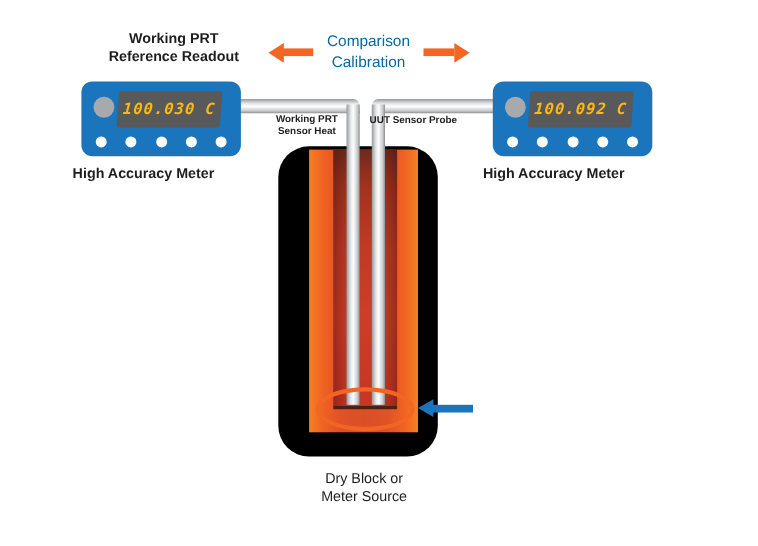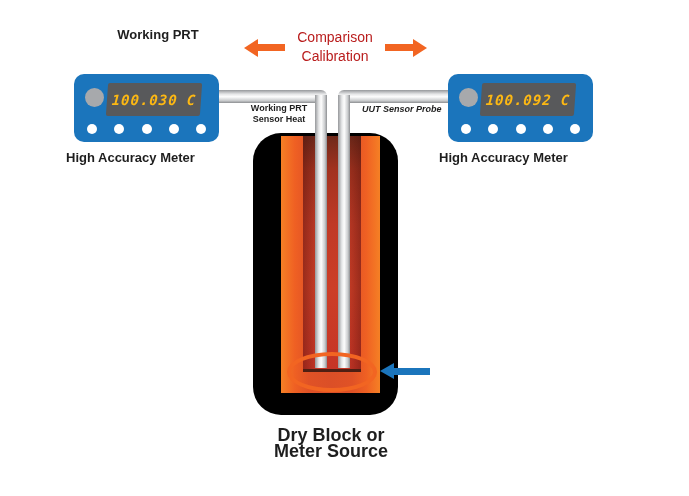--- a/index.html
+++ b/index.html
@@ -11,21 +11,21 @@
 
   
   .diagram-title{font-size:13px;font-weight:700;line-height:16px;text-align:center;}
   .left-title{left:68px;top:27px;width:180px;}
   .right-title{left:438px;top:41px;width:160px;}
 
   
   .comp-box{
     left:285px;top:25px;width:100px;height:44px;background:#ffffff;
     display:flex;flex-direction:column;justify-content:center;align-items:center;
-    font-size:14px;line-height:19px;color:#b91c1c;
+    font-size:14px;line-height:19px;color:#0369a1;
   }
   .o-shaft{background:#F26522;height:7px;top:44px;}
   .o-shaft.lft{left:257px;width:28px;}
   .o-shaft.rgt{left:385px;width:28px;}
   .o-head{width:0;height:0;top:39px;}
   .o-head.lft{left:244px;border-top:9px solid transparent;border-bottom:9px solid transparent;border-right:14px solid #F26522;}
   .o-head.rgt{left:413px;border-top:9px solid transparent;border-bottom:9px solid transparent;border-left:14px solid #F26522;}
 
   
   .meter{
@@ -63,56 +63,57 @@
   .tube-h.rgt{left:338px;width:112px;border-top-left-radius:6px;}
   .tube-v{
     width:12px;top:95px;height:273px;
     background:linear-gradient(90deg,#96989b 0%,#e6e7e8 32%,#fdfdfd 52%,#c9cbcd 82%,#8c8e91 100%);
   }
   .tube-v.lft{left:315px;}
   .tube-v.rgt{left:338px;}
 
   .probe-label{font-size:9px;font-weight:700;line-height:11px;}
   .probe-label.lft{left:246px;top:103px;width:66px;text-align:center;}
-  .probe-label.rgt{left:362px;top:104px;width:90px;font-style:italic;}
+  .probe-label.rgt{left:336px;top:104px;width:90px;}
 
   
   .dry-block{left:253px;top:133px;width:145px;height:282px;background:#000000;border-radius:28px;}
   .well{
     left:281px;top:136px;width:99px;height:257px;
     background:linear-gradient(90deg,#F58025 0%,#EF6023 14%,#E05226 28%,#DB4F27 50%,#E05226 72%,#EF6023 86%,#F58025 100%);
   }
   .core{
     left:303px;top:136px;width:58px;height:236px;
     background:
       linear-gradient(90deg,rgba(60,10,5,0.35) 0%,rgba(0,0,0,0) 25%,rgba(0,0,0,0) 75%,rgba(60,10,5,0.35) 100%),
       linear-gradient(180deg,#6F2A1B 0%,#A1321F 14%,#C03A26 38%,#CC3E27 65%,#C63526 100%);
     border-bottom:3px solid #4E1F13;box-sizing:border-box;
   }
-  .block-caption{left:261px;top:427px;width:140px;font-size:18px;font-weight:700;line-height:16px;text-align:center;}
+  .block-caption{left:261px;top:427px;width:140px;font-size:13px;font-weight:400;line-height:16px;text-align:center;}
 
   
   .iso-ellipse{
     left:287px;top:352px;width:90px;height:40px;border:4px solid #F26522;
     border-radius:50%;box-sizing:border-box;background:transparent;
   }
   .b-shaft{left:393px;top:368px;width:37px;height:7px;background:#1B75BC;}
   .b-head{
     left:380px;top:363px;width:0;height:0;
     border-top:8px solid transparent;border-bottom:8px solid transparent;border-right:14px solid #1B75BC;
   }
   .iso-label{left:432px;top:351px;width:90px;font-size:13px;font-weight:700;line-height:16px;}
 </style>
 </head>
 <body>
 
 <div class="canvas">
 
   <div class="abs diagram-title left-title">
     <div>Working PRT</div>
+    <div>Reference Readout</div>
   </div>
 
   <div class="abs o-shaft lft"></div>
   <div class="abs o-head lft"></div>
   <div class="abs comp-box">
     <div>Comparison</div>
     <div>Calibration</div>
   </div>
   <div class="abs o-shaft rgt"></div>
   <div class="abs o-head rgt"></div>

